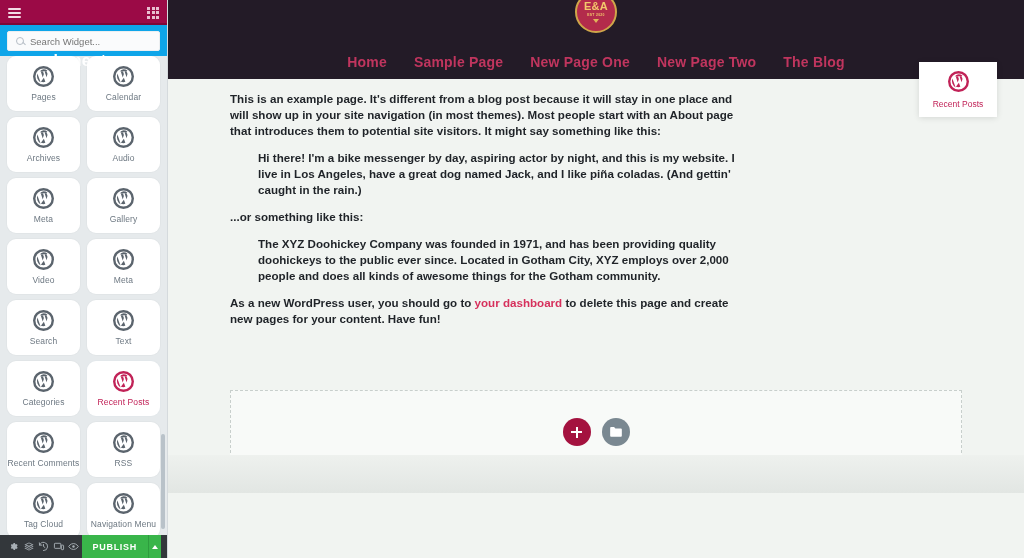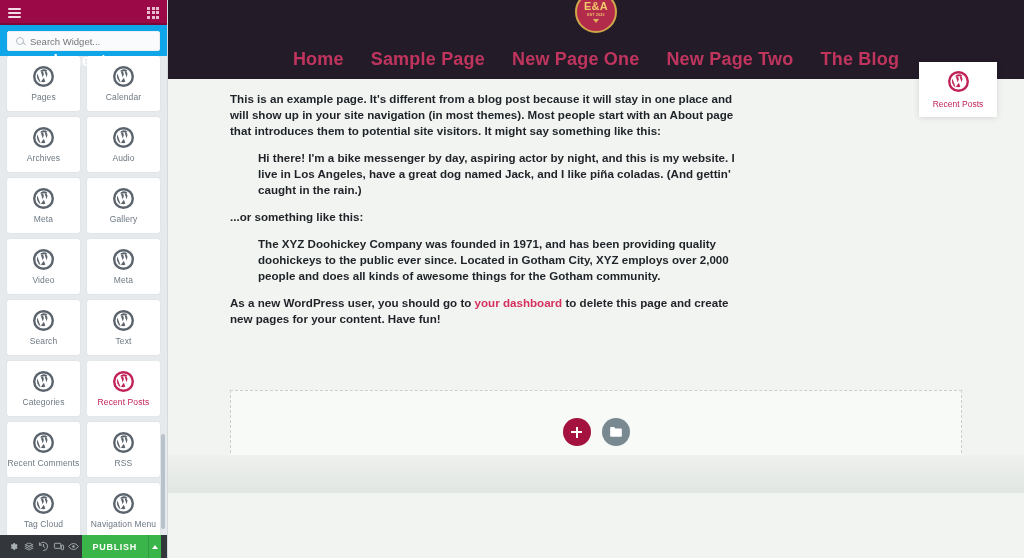--- a/index.html
+++ b/index.html
@@ -51,21 +51,21 @@
   #panel-search input {
     border: 0; outline: 0; background: transparent; font-size: 9.5px;
     color: #9aa4ad; width: 100%; font-family: "Liberation Sans", sans-serif;
   }
 
   
   #widget-scroll { flex: 1 1 auto; overflow: hidden; position: relative;
     padding: 0 7px; }
   #widget-grid { display: grid; grid-template-columns: 1fr 1fr; gap: 6px 7px; }
   .widget-card {
-    background: #fff; border-radius: 3px; height: 55px;
+    background: #fff; border-radius: 9px; height: 55px;
     display: flex; flex-direction: column; align-items: center;
     justify-content: center; gap: 5px; cursor: grab;
     box-shadow: 0 0 0 1px rgba(0,0,0,.02);
   }
   .widget-card .wp-mark { width: 21px; height: 21px; }
   .widget-card span { font-size: 8.5px; color: #6d7882; letter-spacing:.1px; }
   .widget-card.active { box-shadow: 0 0 0 1px #e3e8eb; }
   .widget-card.active span { color: #c12257; }
 
   
@@ -122,21 +122,21 @@
   #logo .l1 { font-size: 11px; font-weight: bold; color: #f3c96b; letter-spacing:.2px;}
   #logo .l2 { font-size: 3.4px; font-weight: bold; color: #f3c96b; margin-top:1.5px;
               letter-spacing:.3px;}
   #logo .l3 { margin-top:2px; width:0;height:0;border-left:3px solid transparent;
               border-right:3px solid transparent;border-top:4px solid #e0b45a;}
   #site-nav {
     position: absolute; bottom: 9px; left: 0; right: 0;
     display: flex; justify-content: center; gap: 27px;
   }
   #site-nav a {
-    font-size: 18px; font-weight: bold; color: #c0355e; text-decoration: none;
+    font-size: 14px; font-weight: bold; color: #c0355e; text-decoration: none;
     letter-spacing: .2px; cursor:pointer;
   }
 
   #page-body { position: relative; padding: 0; }
   #content-row { display: flex; gap: 0; padding: 12px 0 0 0; }
   #article {
     width: 508px; margin-left: 62px; font-size: 11.6px; line-height: 16px;
     color: #1f2328; font-weight: bold;
   }
   #article p { margin-bottom: 11px; }

